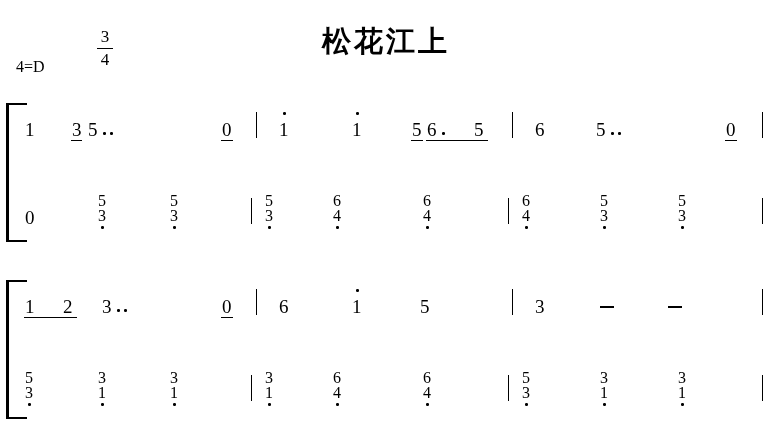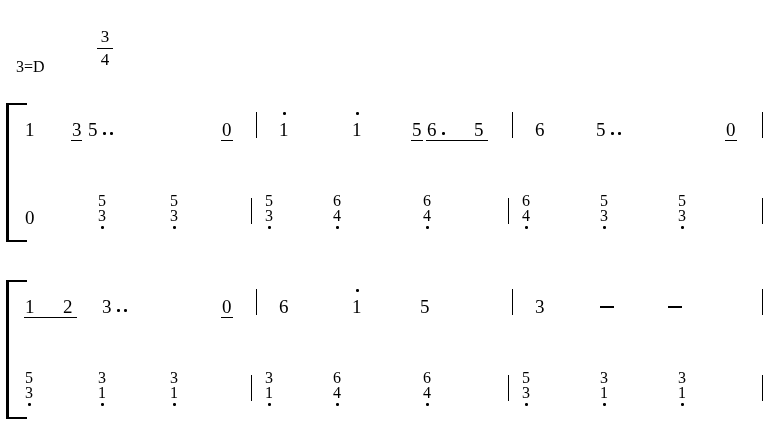--- a/index.html
+++ b/index.html
@@ -125,22 +125,23 @@
     text-align: center;
     width: 14px;
   }
   .chord span { display: block; }
 </style>
 </head>
 <body>
 
 <div id="sheet">
 
-
-  <div class="keysig">3=D</div>
+  <div class="title">松花江上</div>
+
+  <div class="keysig">4=D</div>
 
   <div class="meter">
     <span class="num">3</span>
     <span class="bar"></span>
     <span class="den">4</span>
   </div>
 
   <div class="brace" style="left:6px; top:103px; height:135px;"></div>
 
   <div class="note" style="left:25px; top:120px;">1</div>

